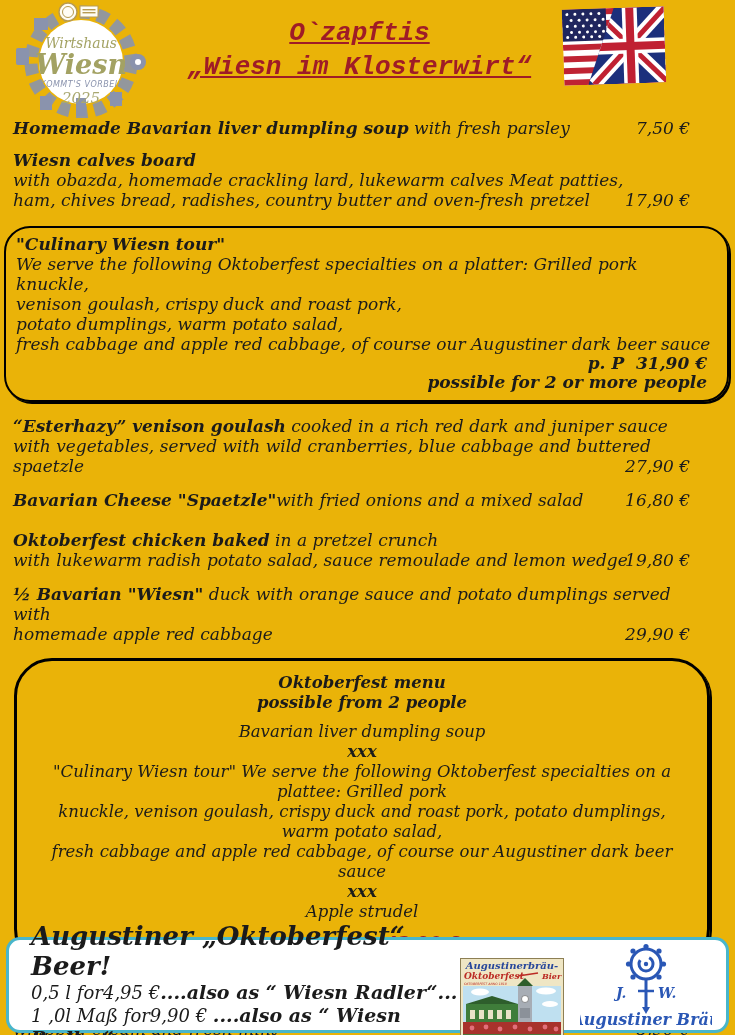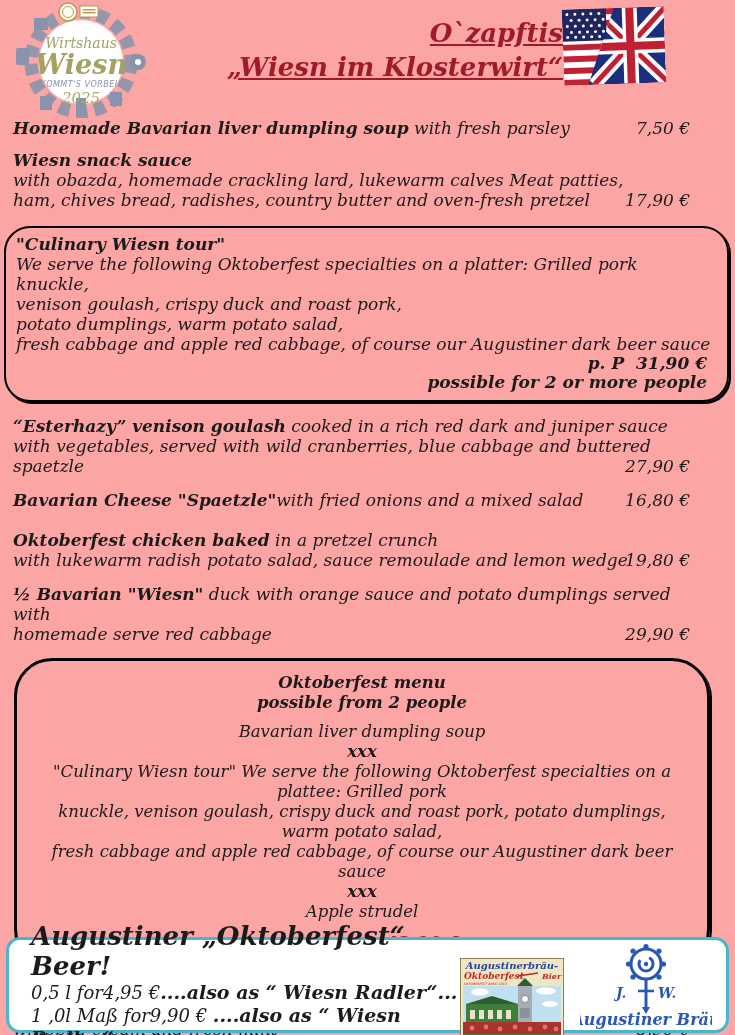--- a/index.html
+++ b/index.html
@@ -1,30 +1,30 @@
 <!DOCTYPE html>
 <html><head>
 <meta charset="utf-8">
 <style>
   html,body{margin:0;padding:0;background:#e8e8e8;}
   .page{
     position:relative;
     width:735px;height:1035px;
     margin:0 auto;
-    background:#fca5a5;
+    background:#eab308;
     font-family:"DejaVu Serif",serif;
     font-style:italic;
     color:#1b1b1b;
     overflow:hidden;
   }
   .b{font-weight:700;}
   
   .header{display:flex;align-items:flex-start;height:114px;}
   .logo-wrap{width:150px;height:118px;flex:0 0 auto;margin-left:6px;}
-  .title-block{flex:1;text-align:right;padding-top:16px;color:#9f1c27;}
+  .title-block{flex:1;text-align:center;padding-top:16px;color:#9f1c27;font-family:Liberation Mono, monospace;}
   .title-line{font-size:26px;font-weight:700;text-decoration:underline;line-height:34px;}
   .flag-wrap{flex:0 0 auto;width:102px;height:80px;margin:8px 70px 0 0;}
   
   .section{margin:0 49px 0 13px;font-size:17px;line-height:20px;}
   .item{position:relative;}
   .price{position:absolute;right:-4px;bottom:0;font-size:17px;}
   .mt4{margin-top:4px;} .mt12{margin-top:12px;} .mt14{margin-top:14px;} .mt20{margin-top:20px;}
   
   .tour-box{
     margin:16px 6px 0 4px;
@@ -161,21 +161,21 @@
       </svg>
     </div>
   </div>
 
   <div class="section">
     <div class="item mt4">
       <div><span class="b">Homemade Bavarian liver dumpling soup</span><span> with fresh parsley</span></div>
       <span class="price">7,50 €</span>
     </div>
     <div class="item mt12">
-      <div class="b">Wiesn snack sauce</div>
+      <div class="b">Wiesn calves board</div>
       <div>with obazda, homemade crackling lard, lukewarm calves Meat patties,</div>
       <div>ham, chives bread, radishes, country butter and oven-fresh pretzel</div>
       <span class="price">17,90 €</span>
     </div>
   </div>
 
   <div class="tour-box">
     <div class="b">"Culinary Wiesn tour"</div>
     <div>We serve the following Oktoberfest specialties on a platter: Grilled pork knuckle,</div>
     <div>venison goulash, crispy duck and roast pork,</div>
@@ -195,21 +195,21 @@
       <div><span class="b">Bavarian Cheese "Spaetzle"</span><span>with fried onions and a mixed salad</span></div>
       <span class="price">16,80 €</span>
     </div>
     <div class="item mt20">
       <div><span class="b">Oktoberfest chicken baked</span><span> in a pretzel crunch</span></div>
       <div>with lukewarm radish potato salad, sauce remoulade and lemon wedge</div>
       <span class="price">19,80 €</span>
     </div>
     <div class="item mt14">
       <div><span class="b">½ Bavarian "Wiesn"</span><span> duck with orange sauce and potato dumplings served with</span></div>
-      <div>homemade serve red cabbage</div>
+      <div>homemade apple red cabbage</div>
       <span class="price">29,90 €</span>
     </div>
   </div>
 
   <div class="menu-box">
     <div class="b">Oktoberfest menu</div>
     <div class="b">possible from 2 people</div>
     <div class="blank"></div>
     <div>Bavarian liver dumpling soup</div>
     <div class="b">xxx</div>

